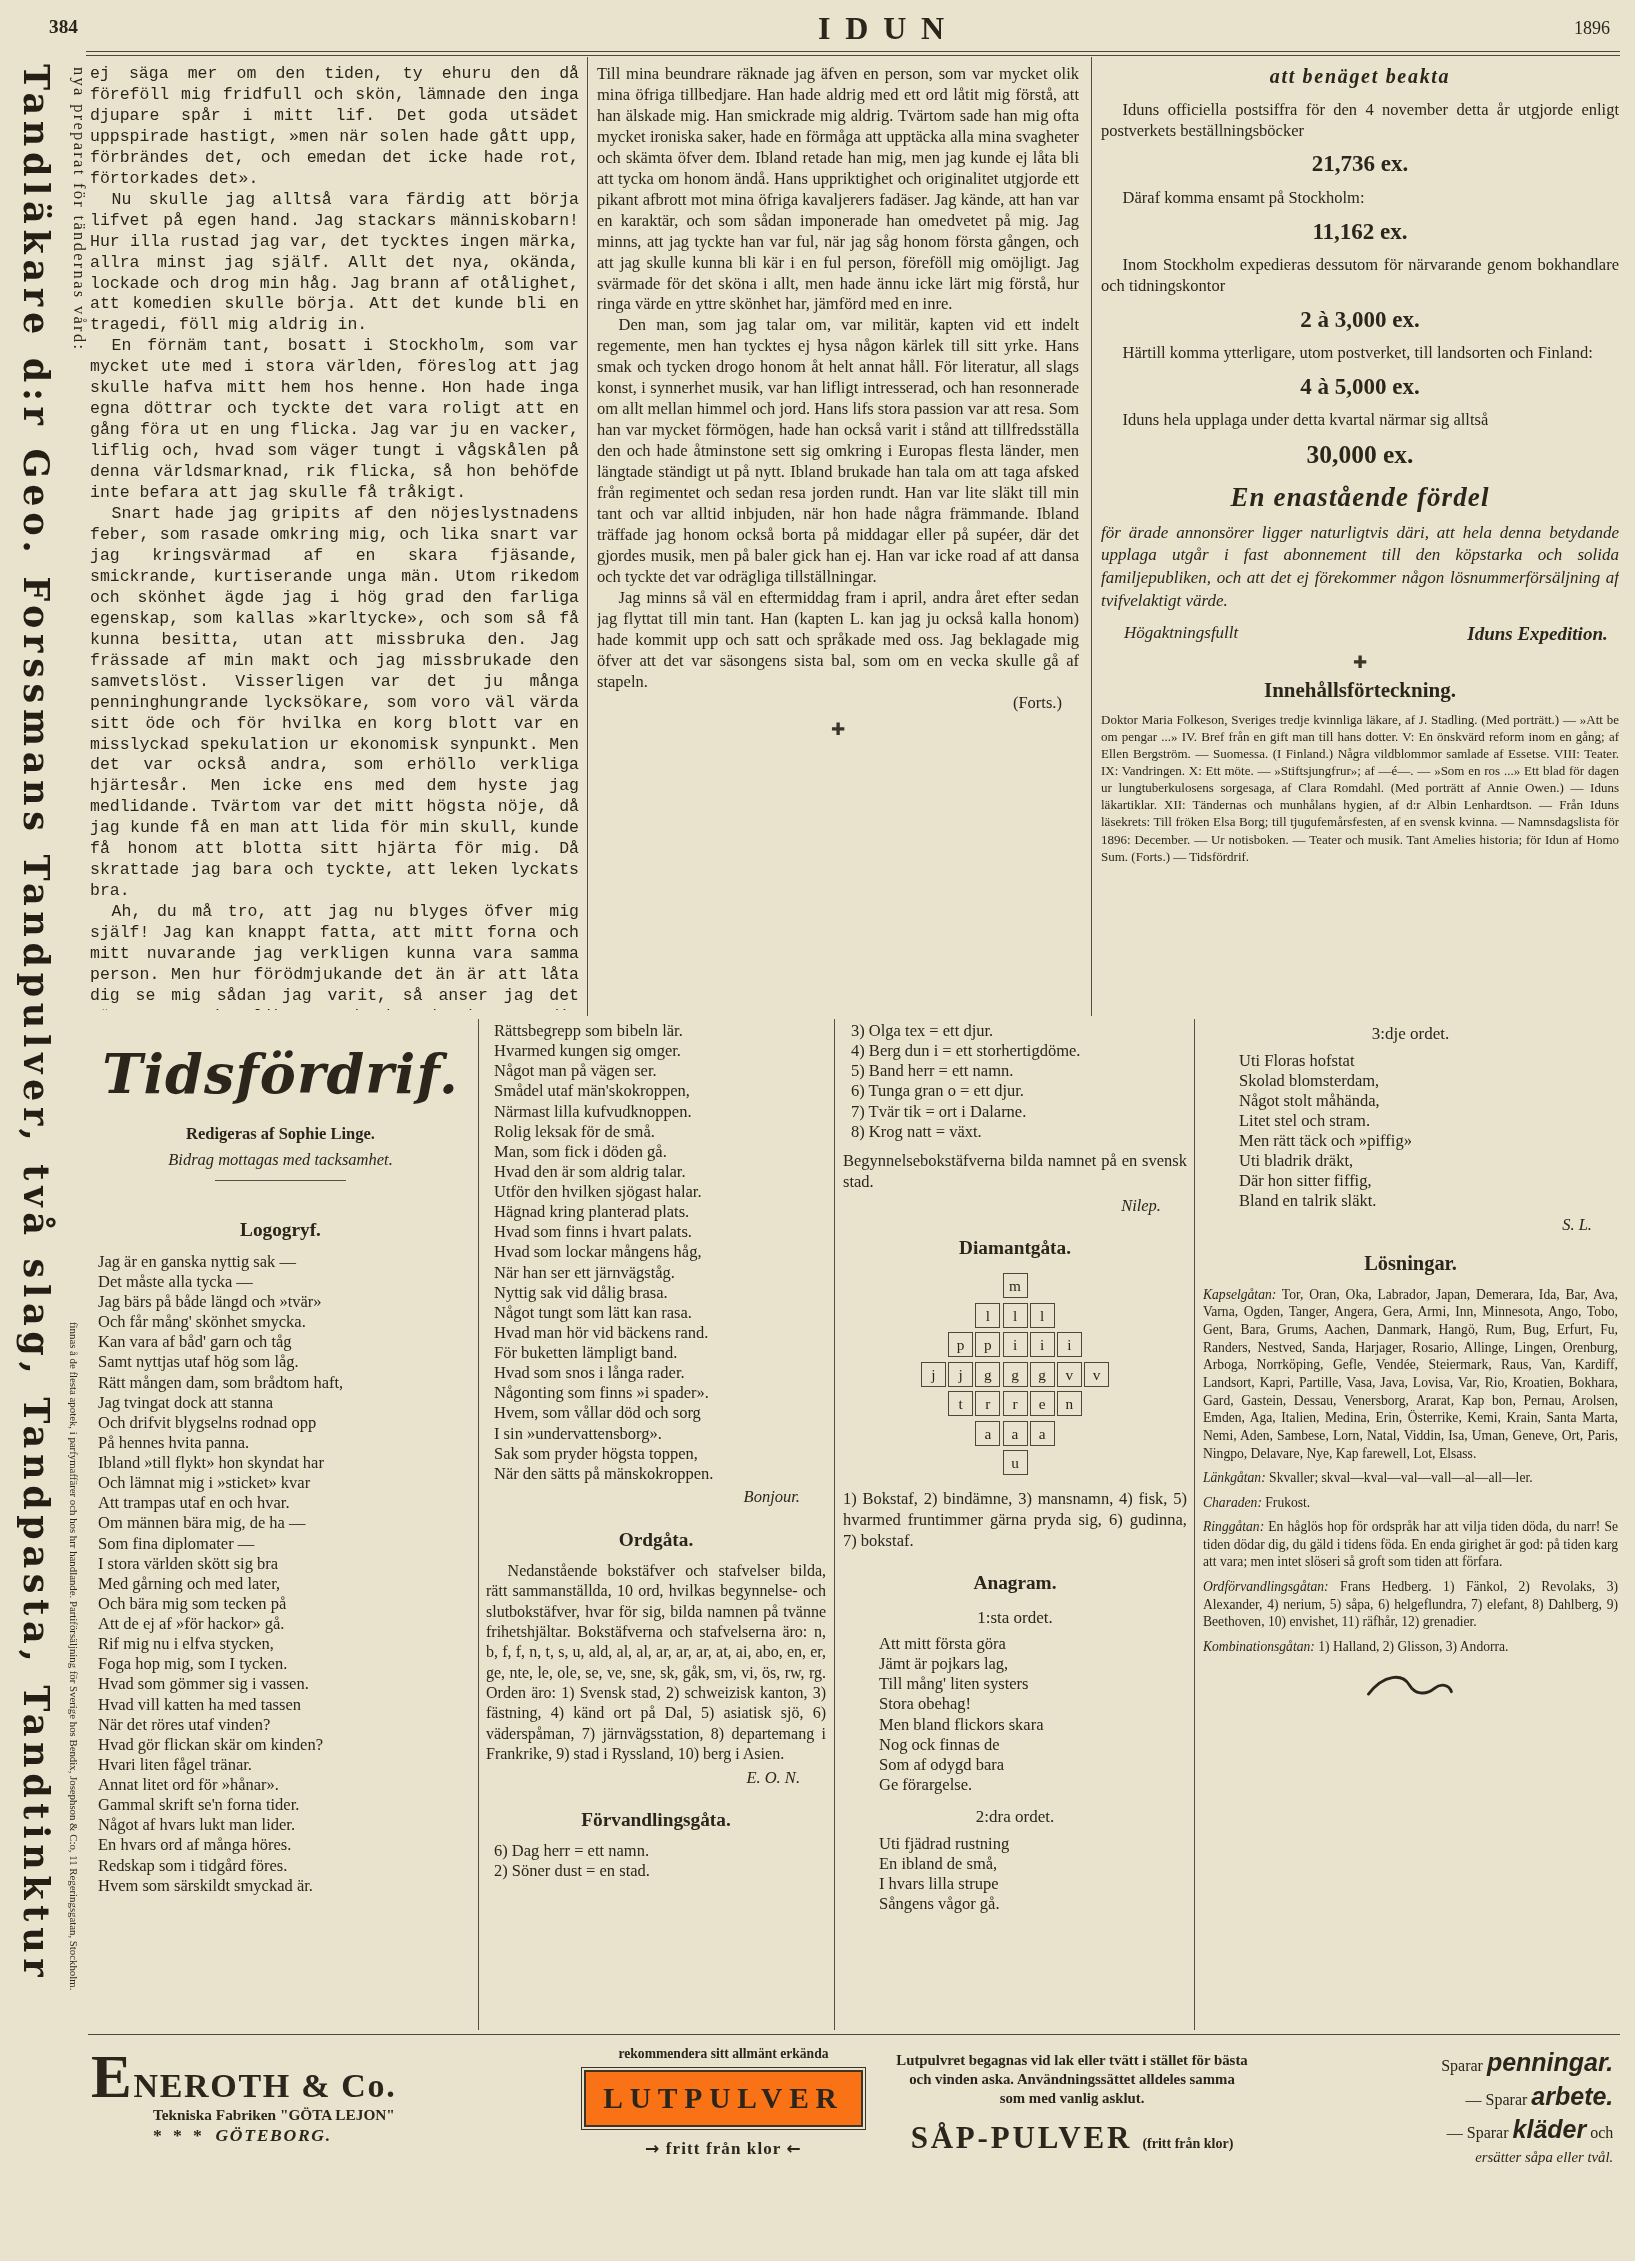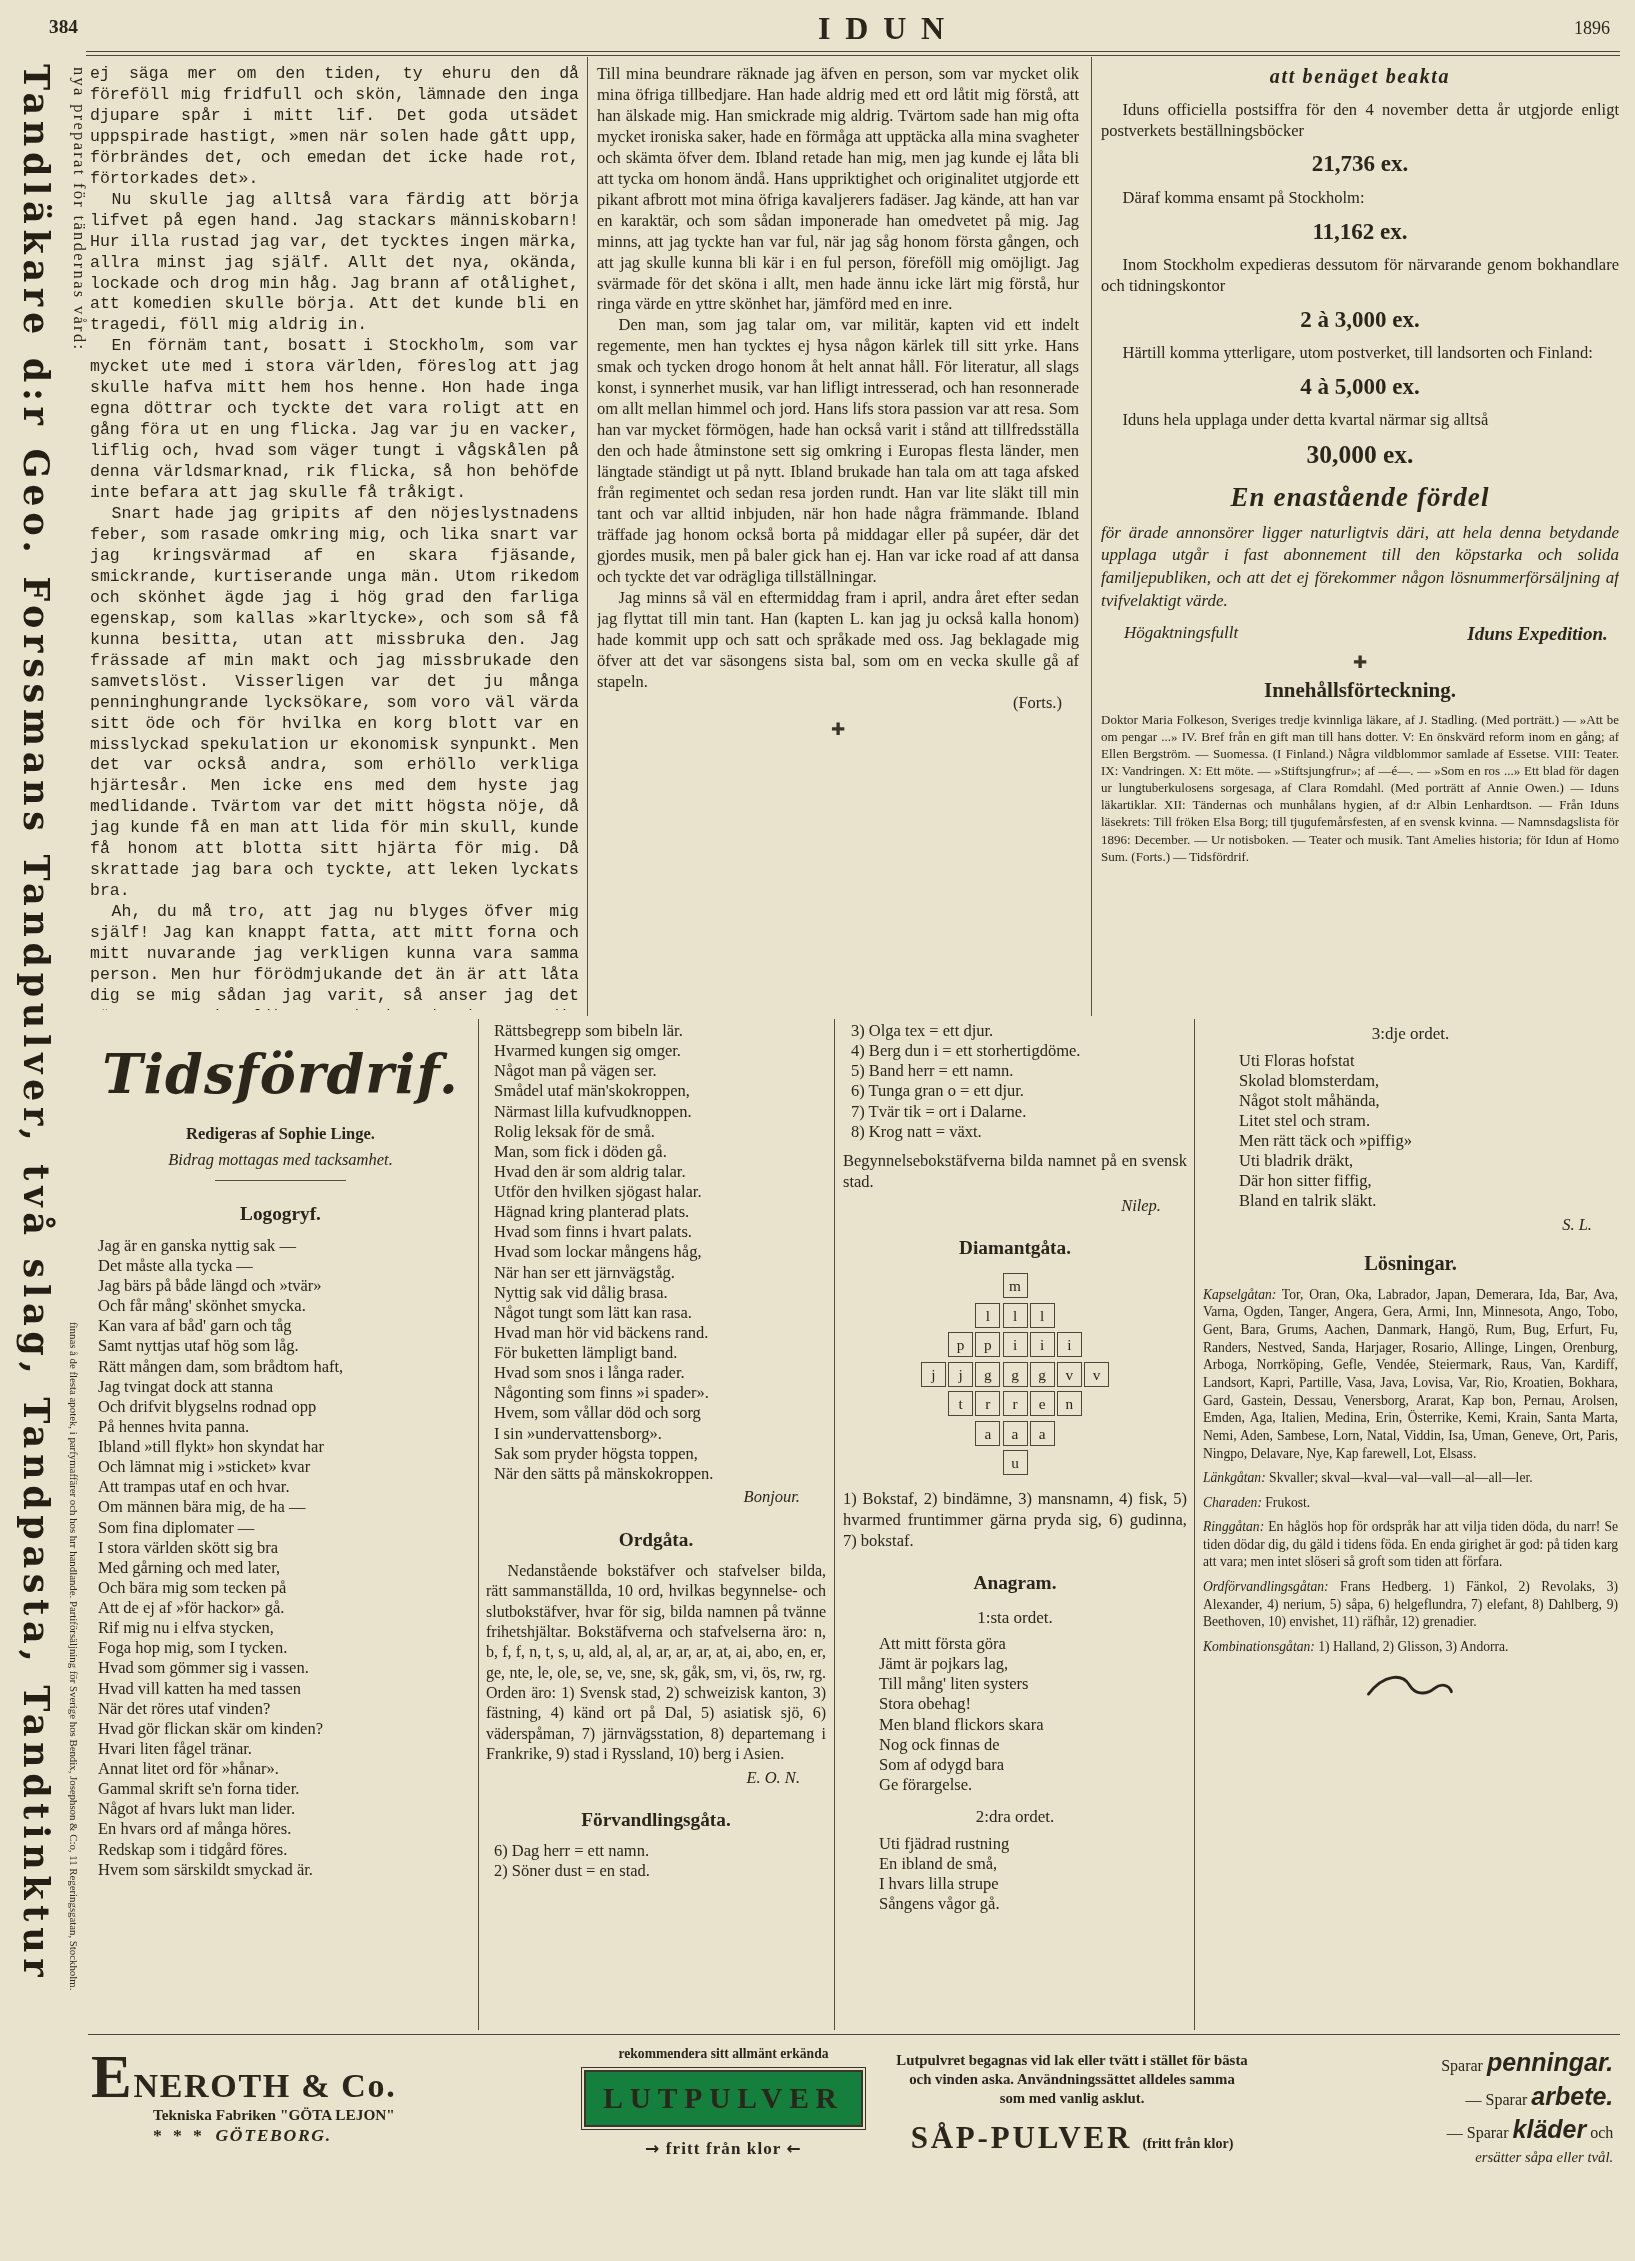--- a/index.html
+++ b/index.html
@@ -82,21 +82,21 @@
   .ad { position:absolute; overflow:hidden; }
   .ad-eneroth { left:91px; top:2053px; width:454px; }
   .eneroth-name { font-weight:bold; font-size:34px; letter-spacing:1.7px; line-height:1; }
   .eneroth-name::first-letter { font-size:61px; line-height:0.8; }
   .eneroth-sub1 { font-size:15.3px; font-weight:bold; margin:3.4px 0 1.1px 62px; }
   .eneroth-sub2 { font-size:17.6px; font-weight:bold; font-style:italic; margin-left:62px; letter-spacing:1.7px; }
   .eneroth-sub2 .stars { font-style:normal; letter-spacing:3.4px; margin-right:10.2px; }
   .ad-lut { left:563px; top:2046px; width:321px; text-align:center; }
   .recommend { font-size:13.6px; font-weight:bold; margin-bottom:8px; }
   .lut-box { display:inline-block; border:2.8px double #3c352a; outline:1.1px solid #3c352a; outline-offset:2.8px;
-             padding:10.2px 17px; font-weight:bold; font-size:29.5px; letter-spacing:6.8px; background:#15803d; }
+             padding:10.2px 17px; font-weight:bold; font-size:29.5px; letter-spacing:6.8px; background:#f97316; }
   .lut-tag { margin-top:10.2px; font-weight:bold; font-size:17px; letter-spacing:1.1px; }
   .lut-tag .arr { font-family:"DejaVu Sans",sans-serif; }
   .ad-mid { left:895px; top:2051px; width:354px; text-align:center; }
   .mid-text { font-size:14.8px; font-weight:bold; line-height:1.3; }
   .sap-row { margin-top:11.3px; font-weight:bold; }
   .sap-label { font-size:31px; letter-spacing:2.8px; }
   .sap-tag { font-size:14px; margin-left:8px; }
   .ad-sparar { left:1264px; top:2048px; width:355px; }
   .sp-line { text-align:right; font-size:16px; margin-bottom:4.5px; padding-right:5.7px; }
   .sp-line .script { font-style:italic; font-weight:bold; font-size:25px; font-family:Liberation Sans, sans-serif; }
@@ -160,21 +160,21 @@
     <div class="ornament">✚</div>
     <div class="contents-title">Innehållsförteckning.</div>
     <p class="contents-text">Doktor Maria Folkeson, Sveriges tredje kvinnliga läkare, af J. Stadling. (Med porträtt.) — »Att be om pengar ...» IV. Bref från en gift man till hans dotter. V: En önskvärd reform inom en gång; af Ellen Bergström. — Suomessa. (I Finland.) Några vildblommor samlade af Essetse. VIII: Teater. IX: Vandringen. X: Ett möte. — »Stiftsjungfrur»; af —é—. — »Som en ros ...» Ett blad för dagen ur lungtuberkulosens sorgesaga, af Clara Romdahl. (Med porträtt af Annie Owen.) — Iduns läkartiklar. XII: Tändernas och munhålans hygien, af d:r Albin Lenhardtson. — Från Iduns läsekrets: Till fröken Elsa Borg; till tjugufemårsfesten, af en svensk kvinna. — Namnsdagslista för 1896: December. — Ur notisboken. — Teater och musik. Tant Amelies historia; för Idun af Homo Sum. (Forts.) — Tidsfördrif.</p>
   </div>
 
   <div class="col colA">
     <div class="tf-logo">Tidsfördrif.</div>
     <div class="tf-editor">Redigeras af Sophie Linge.</div>
     <div class="tf-note">Bidrag mottagas med tacksamhet.</div>
     <div class="mini-rule"></div>
-    <div class="puzzle-h" style="margin-top:21px;">Logogryf.</div>
+    <div class="puzzle-h" style="margin-top:37px;">Logogryf.</div>
     <div class="verse">Jag är en ganska nyttig sak —
 Det måste alla tycka —
 Jag bärs på både längd och »tvär»
 Och får mång' skönhet smycka.
 Kan vara af båd' garn och tåg
 Samt nyttjas utaf hög som låg.
 Rätt mången dam, som brådtom haft,
 Jag tvingat dock att stanna
 Och drifvit blygselns rodnad opp
 På hennes hvita panna.

